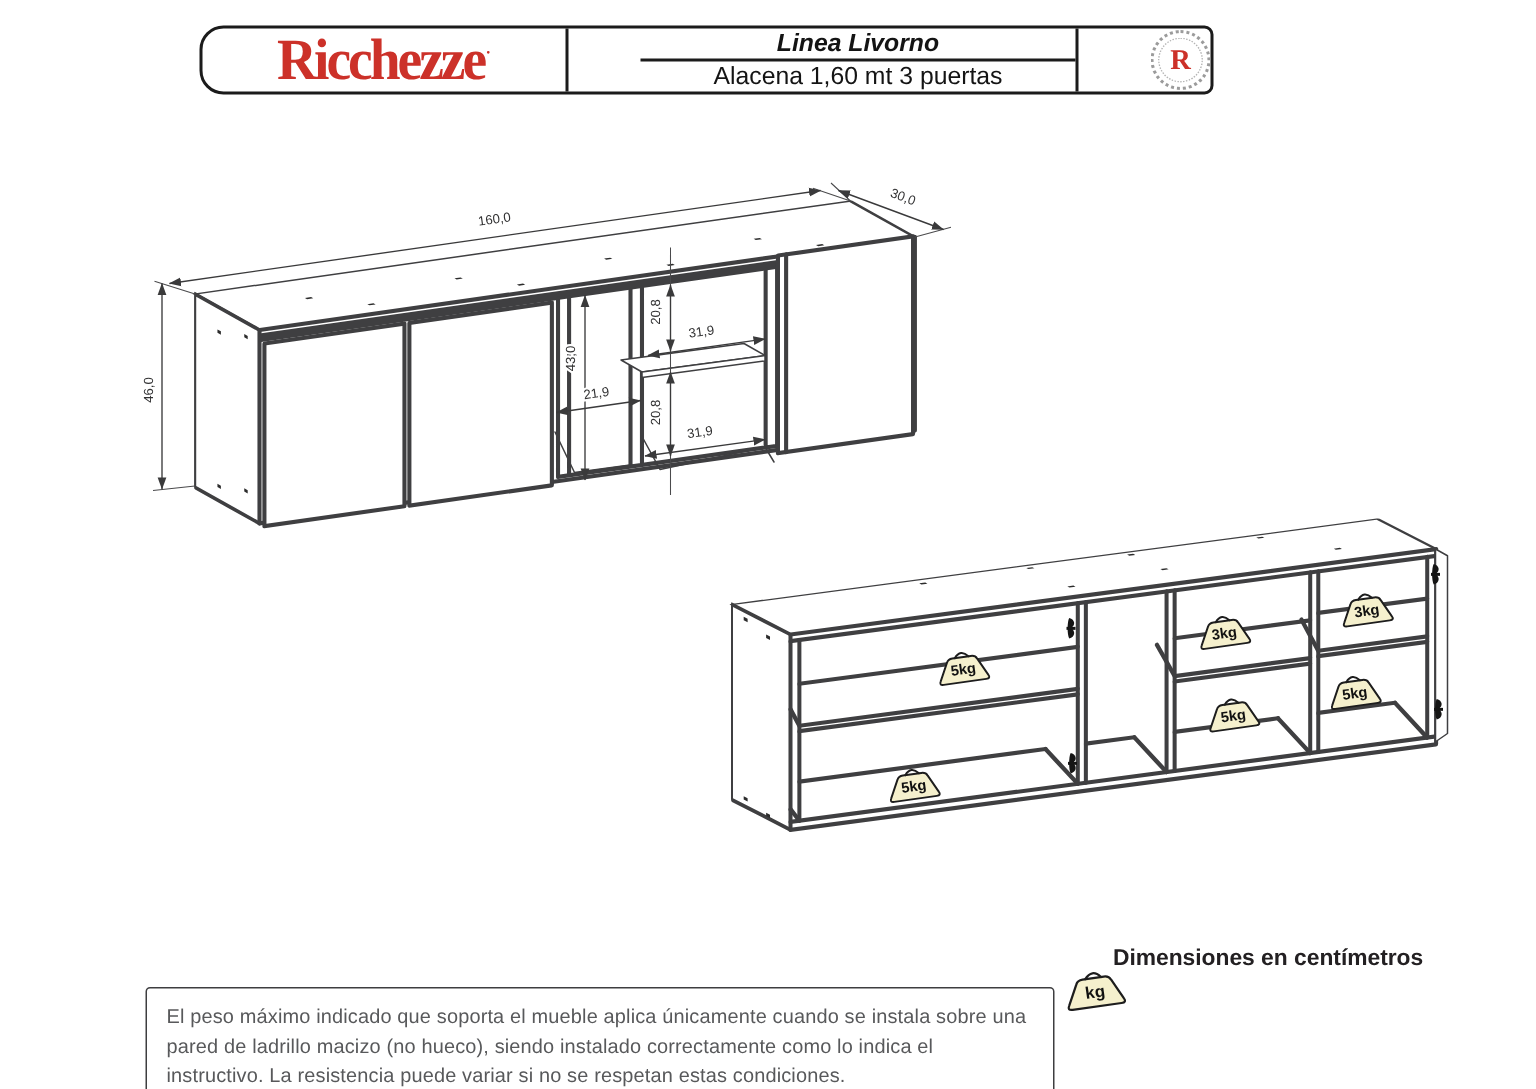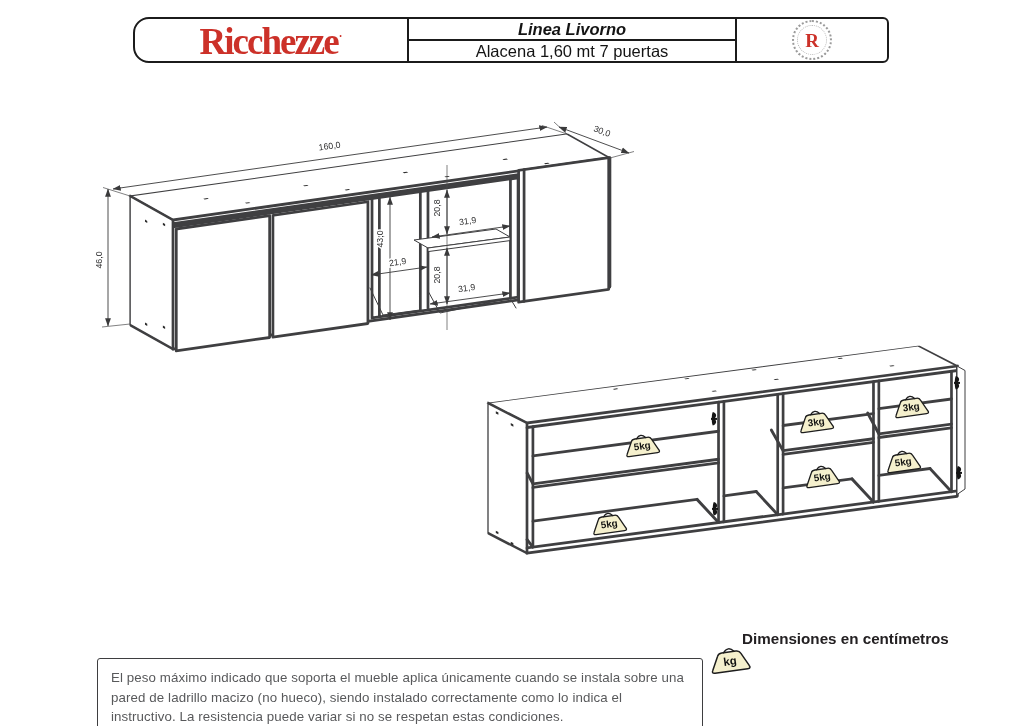--- a/index.html
+++ b/index.html
@@ -1,21 +1,21 @@
 <!DOCTYPE html>
 <html><head>
 <meta charset="utf-8">
 <style>
   html,body{margin:0;padding:0;background:#ffffff;}
   body{width:1024px;height:726px;position:relative;font-family:"Liberation Sans",sans-serif;overflow:hidden;}
   .stage{position:absolute;inset:0;background:#fff;}
 
   
-  .hdr{position:absolute;left:133px;top:17px;width:756px;height:46px;border:2px solid #1b1b1b;
-       border-radius:16px 6px 6px 16px;display:flex;box-sizing:border-box;background:#fff;}
+  .hdr{position:absolute;left:133px;top:17px;width:676px;height:46px;border:2px solid #1b1b1b;
+       border-radius:16px 6px 6px 16px;display:flex;box-sizing:border-box;background:#fff;gap:48px;}
   .hdr-cell-logo{width:272px;display:flex;align-items:center;justify-content:center;border-right:2px solid #1b1b1b;}
   .brand{font-family:"Liberation Serif",serif;font-weight:700;font-size:37px;color:#cc3129;
          letter-spacing:-2px;line-height:1;transform:scaleY(1.05);}
   .brand-mark{font-size:11px;vertical-align:super;letter-spacing:0;margin-left:1px;color:#cc3129;}
   .hdr-cell-mid{width:326px;display:flex;flex-direction:column;border-right:2px solid #1b1b1b;}
   .hdr-line{flex:1;display:flex;align-items:center;justify-content:center;font-size:16.5px;color:#141414;}
   .hdr-line.top{border-bottom:2px solid #1b1b1b;font-weight:700;font-style:italic;text-align:center;}
   .hdr-cell-badge{flex:1;display:flex;align-items:center;justify-content:center;}
   .badge{width:36px;height:36px;border:2px dotted #9b9b9b;border-radius:50%;position:relative;
          display:flex;align-items:center;justify-content:center;}
@@ -53,21 +53,21 @@
 <body>
 
 <div class="stage">
 
   <div class="hdr">
     <div class="hdr-cell-logo">
       <span class="brand"><span>Ricchezze</span><span class="brand-mark">·</span></span>
     </div>
     <div class="hdr-cell-mid">
       <div class="hdr-line top">Linea Livorno</div>
-      <div class="hdr-line">Alacena 1,60 mt 7 puertas</div>
+      <div class="hdr-line">Alacena 1,60 mt 3 puertas</div>
     </div>
     <div class="hdr-cell-badge">
       <div class="badge">
         <span class="badge-r">R</span>
       </div>
     </div>
   </div>
 
   <svg class="svg1" width="550" height="268" viewBox="0 0 550 268">
     <defs>

